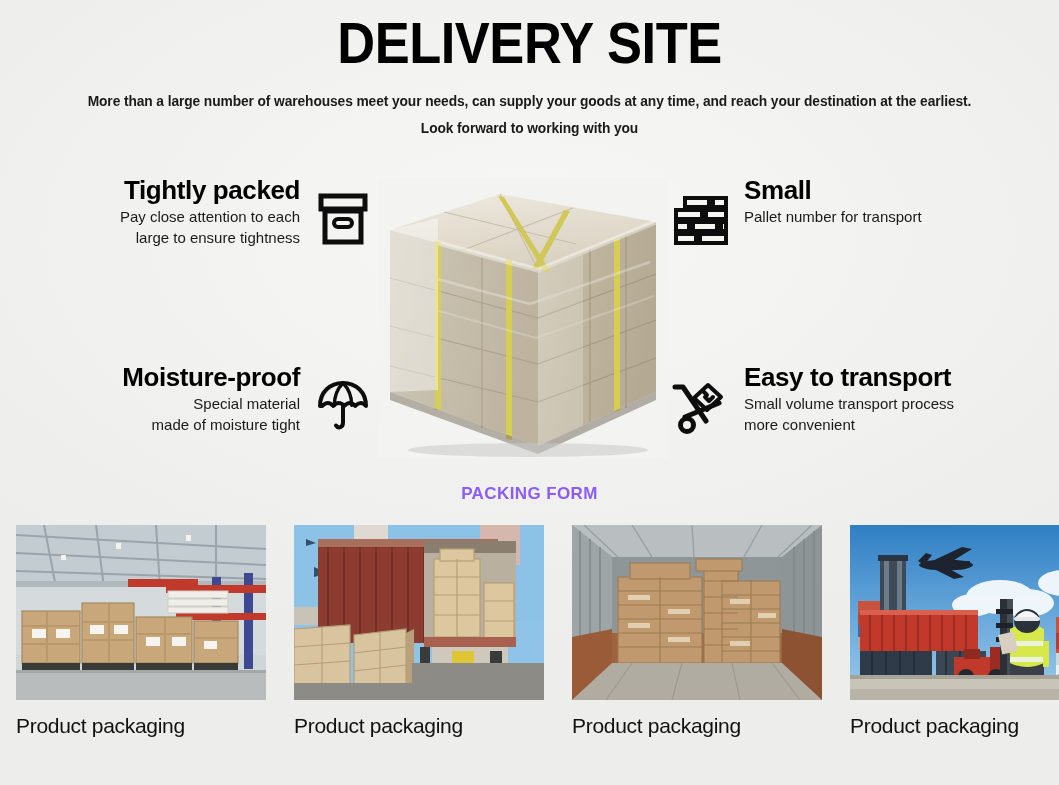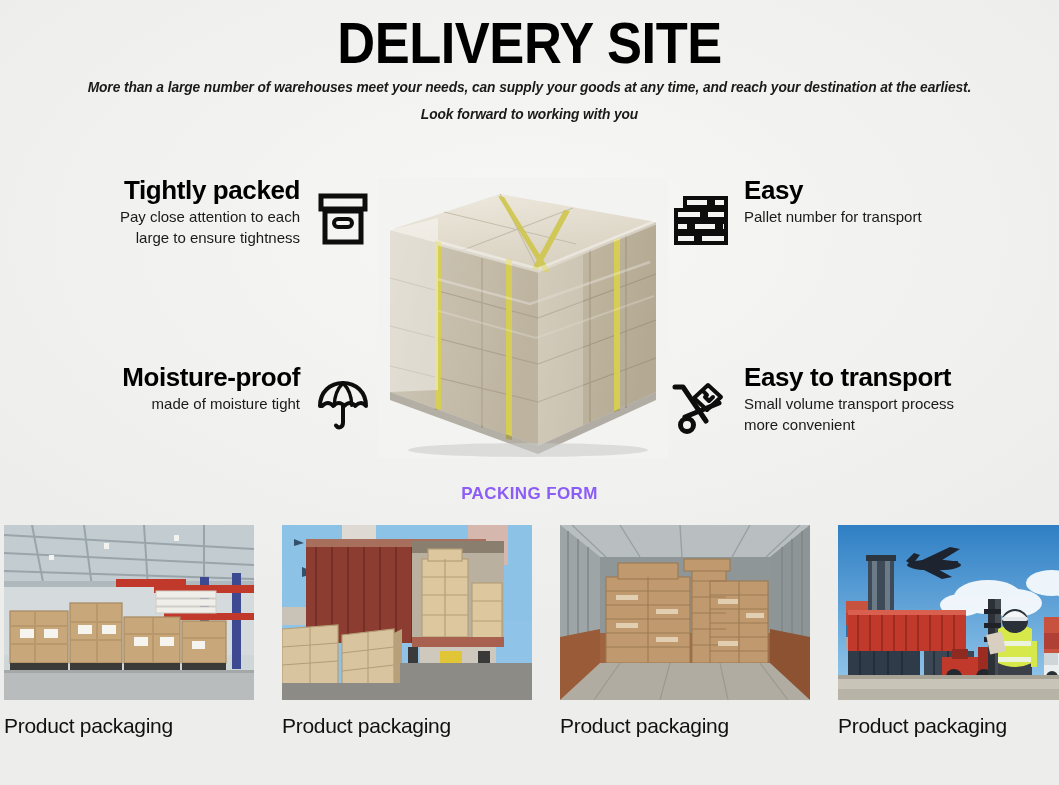--- a/index.html
+++ b/index.html
@@ -35,21 +35,21 @@
   .title {
     font-family: "Liberation Sans", sans-serif;
     font-size: 57px;
     font-weight: 700;
     letter-spacing: -0.5px;
     line-height: 1.05;
     color: #000;
     transform: scaleX(0.92);
   }
   .subtitle-wrap {
-    font-style: italic;
+    margin-top: 14px;
   }
   .subtitle {
     font-size: 14.5px;
     font-weight: 700;
     color: #1a1a1a;
     line-height: 1.9;
     transform: scaleX(0.95);
     letter-spacing: -0.1px;
   }
 
@@ -136,21 +136,21 @@
 
   
   .gallery {
     position: absolute;
     top: 525px;
     left: 0;
     width: 1059px;
     height: 230px;
     display: flex;
     gap: 28px;
-    padding: 0 4px;
+    padding: 0 16px;
   }
   .card {
     width: 250px;
     flex: 0 0 250px;
   }
   .card:nth-child(1) { margin-left: 0px; }
 
   .thumb {
     width: 250px;
     height: 175px;
@@ -209,28 +209,29 @@
             <rect x="33" y="15" width="20" height="9"></rect>
             <rect x="3" y="27" width="13" height="9"></rect>
             <rect x="20" y="27" width="24" height="9"></rect>
             <rect x="48" y="27" width="5" height="9"></rect>
             <rect x="3" y="39" width="20" height="9"></rect>
             <rect x="27" y="39" width="26" height="9"></rect>
           </g>
         </svg>
       </div>
       <div class="ftext">
-        <div class="ftitle">Easy</div>
+        <div class="ftitle">Small</div>
         <div class="fdesc">Pallet number for transport</div>
       </div>
     </div>
 
     <div class="feature left f-moisture">
       <div class="ftext">
         <div class="ftitle">Moisture-proof</div>
+        <div class="fdesc">Special material</div>
         <div class="fdesc">made of moisture tight</div>
       </div>
       <div class="ficon">
         <svg width="56" height="56" viewBox="0 0 56 56">
           <g fill="none" stroke="#0d0d0d" stroke-width="4" stroke-linecap="round" stroke-linejoin="round">
             <path d="M5 28 C5 14 15 5 28 5 C41 5 51 14 51 28
                      C47.5 24 44 24 40.3 28
                      C36.7 24 33 24 29.3 28
                      C25.7 24 22 24 18.3 28
                      C14.7 24 11 24 7.3 28 Z"></path>

